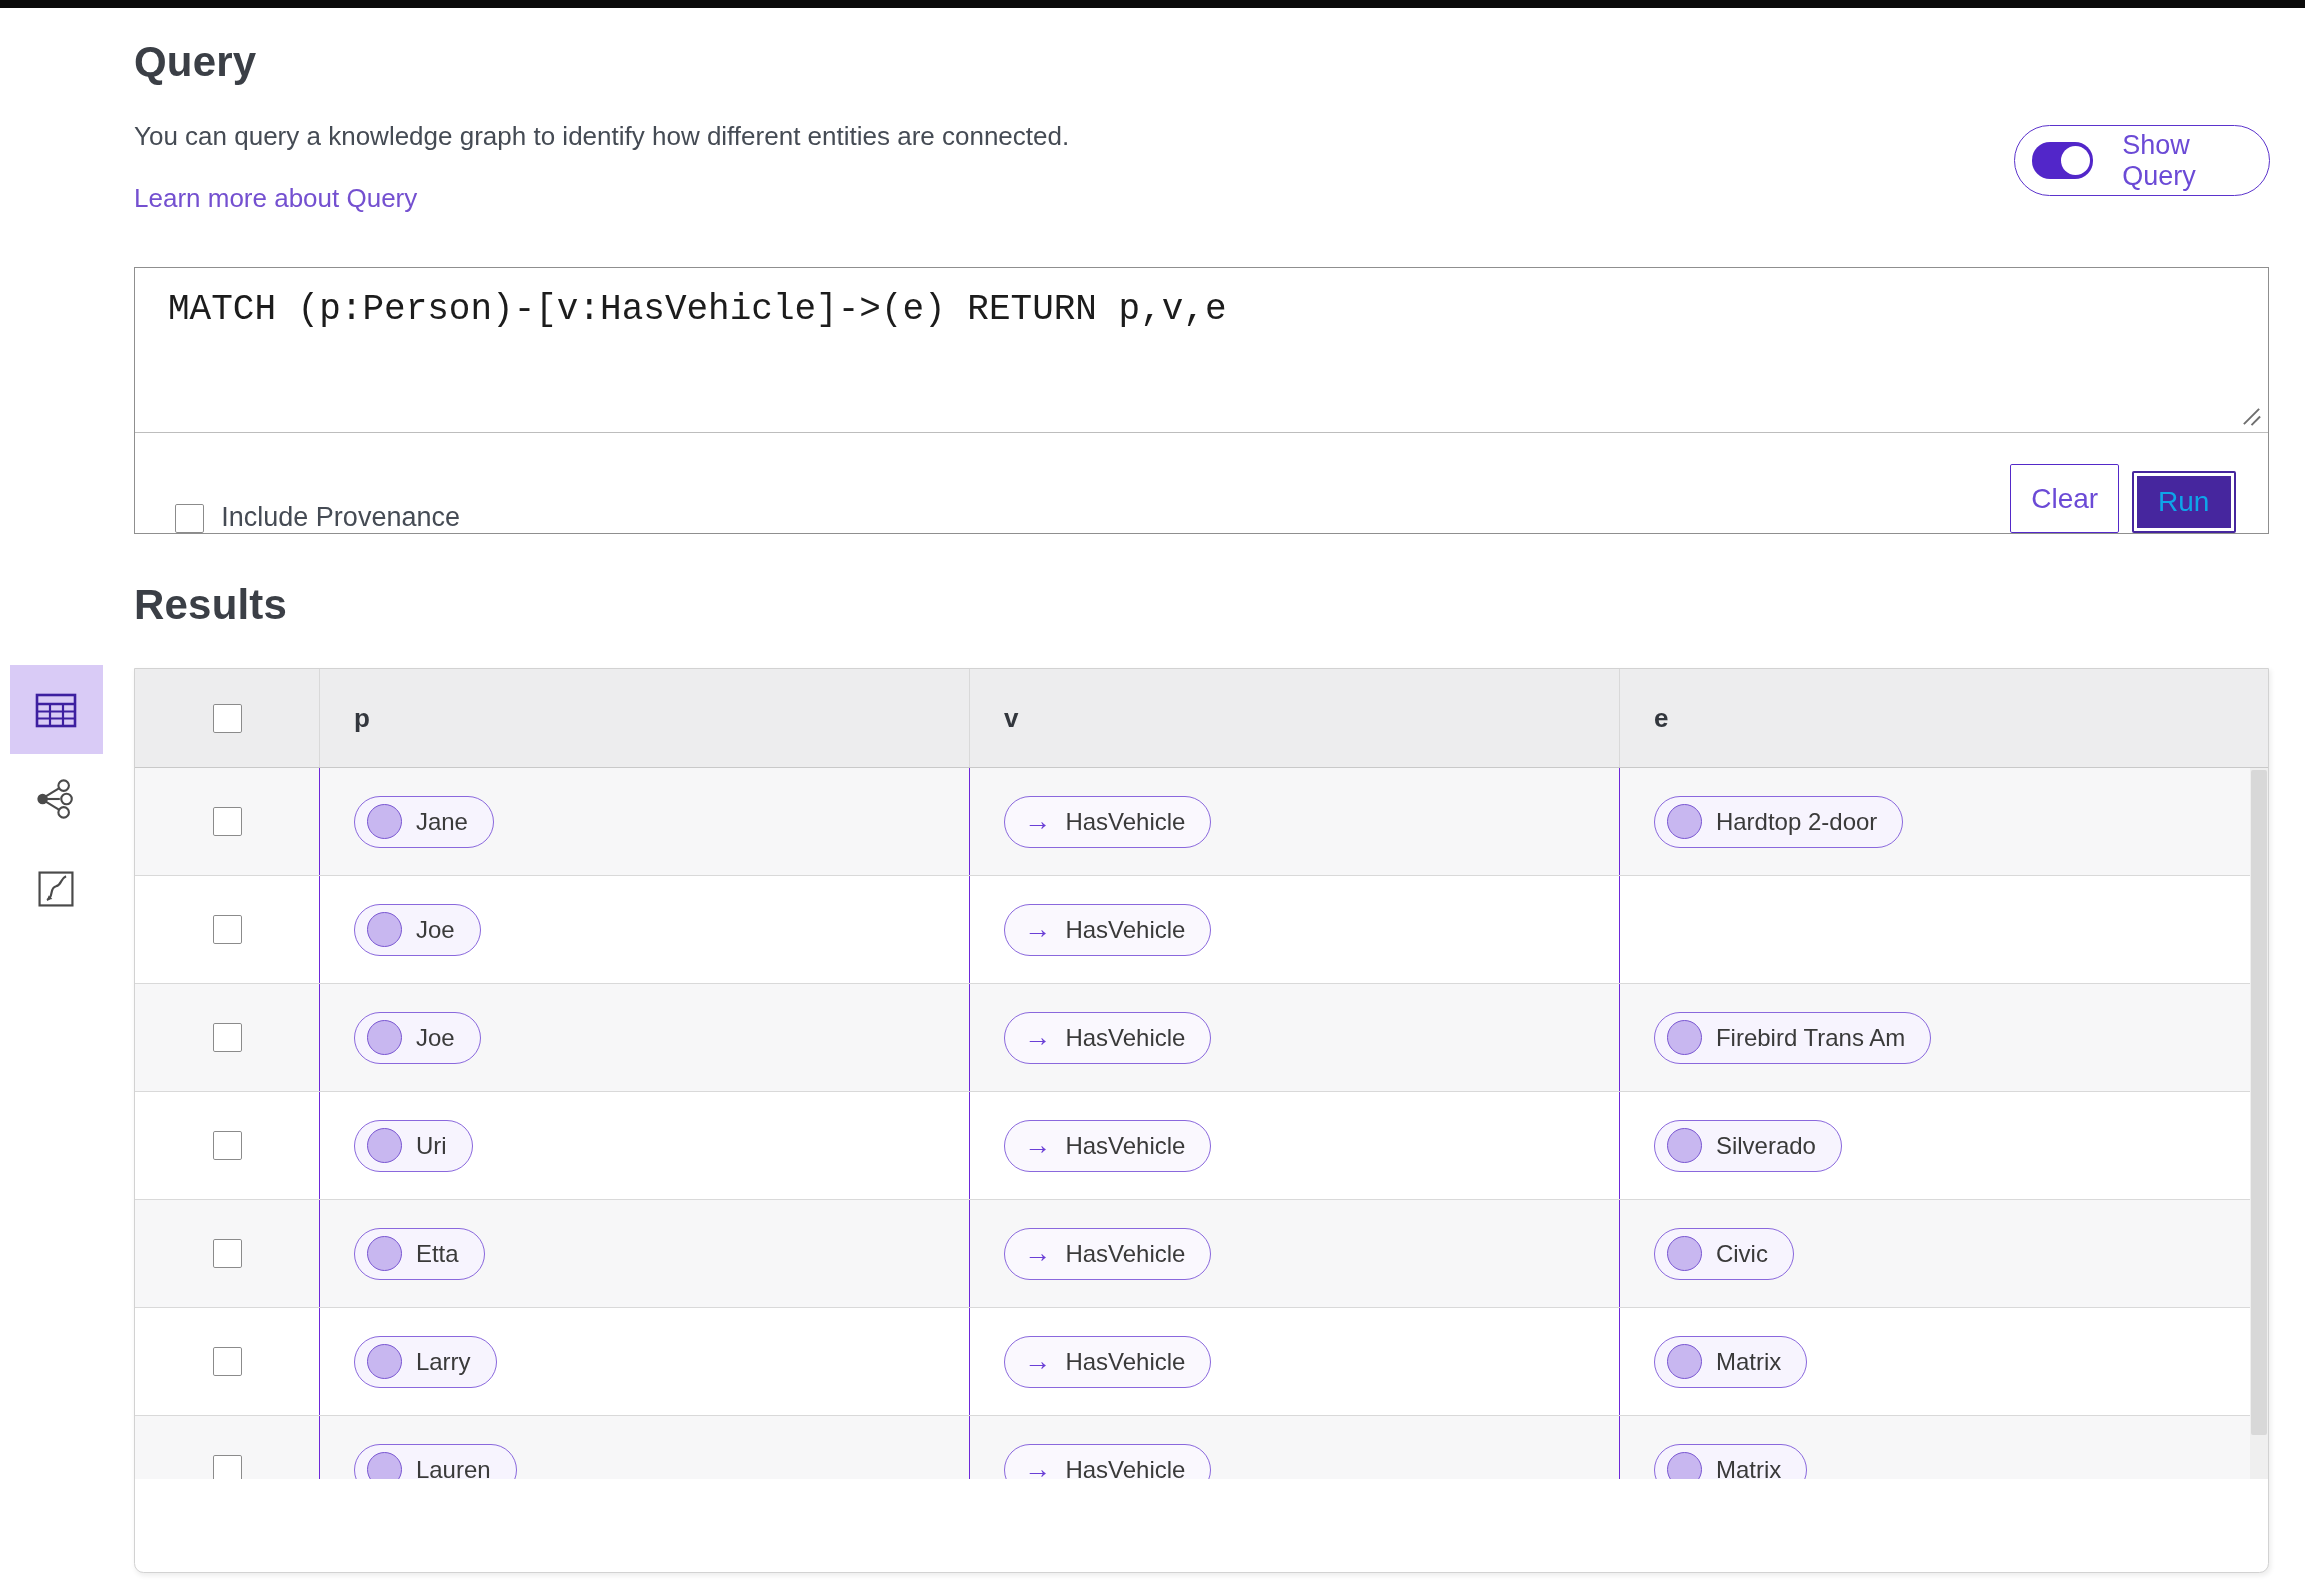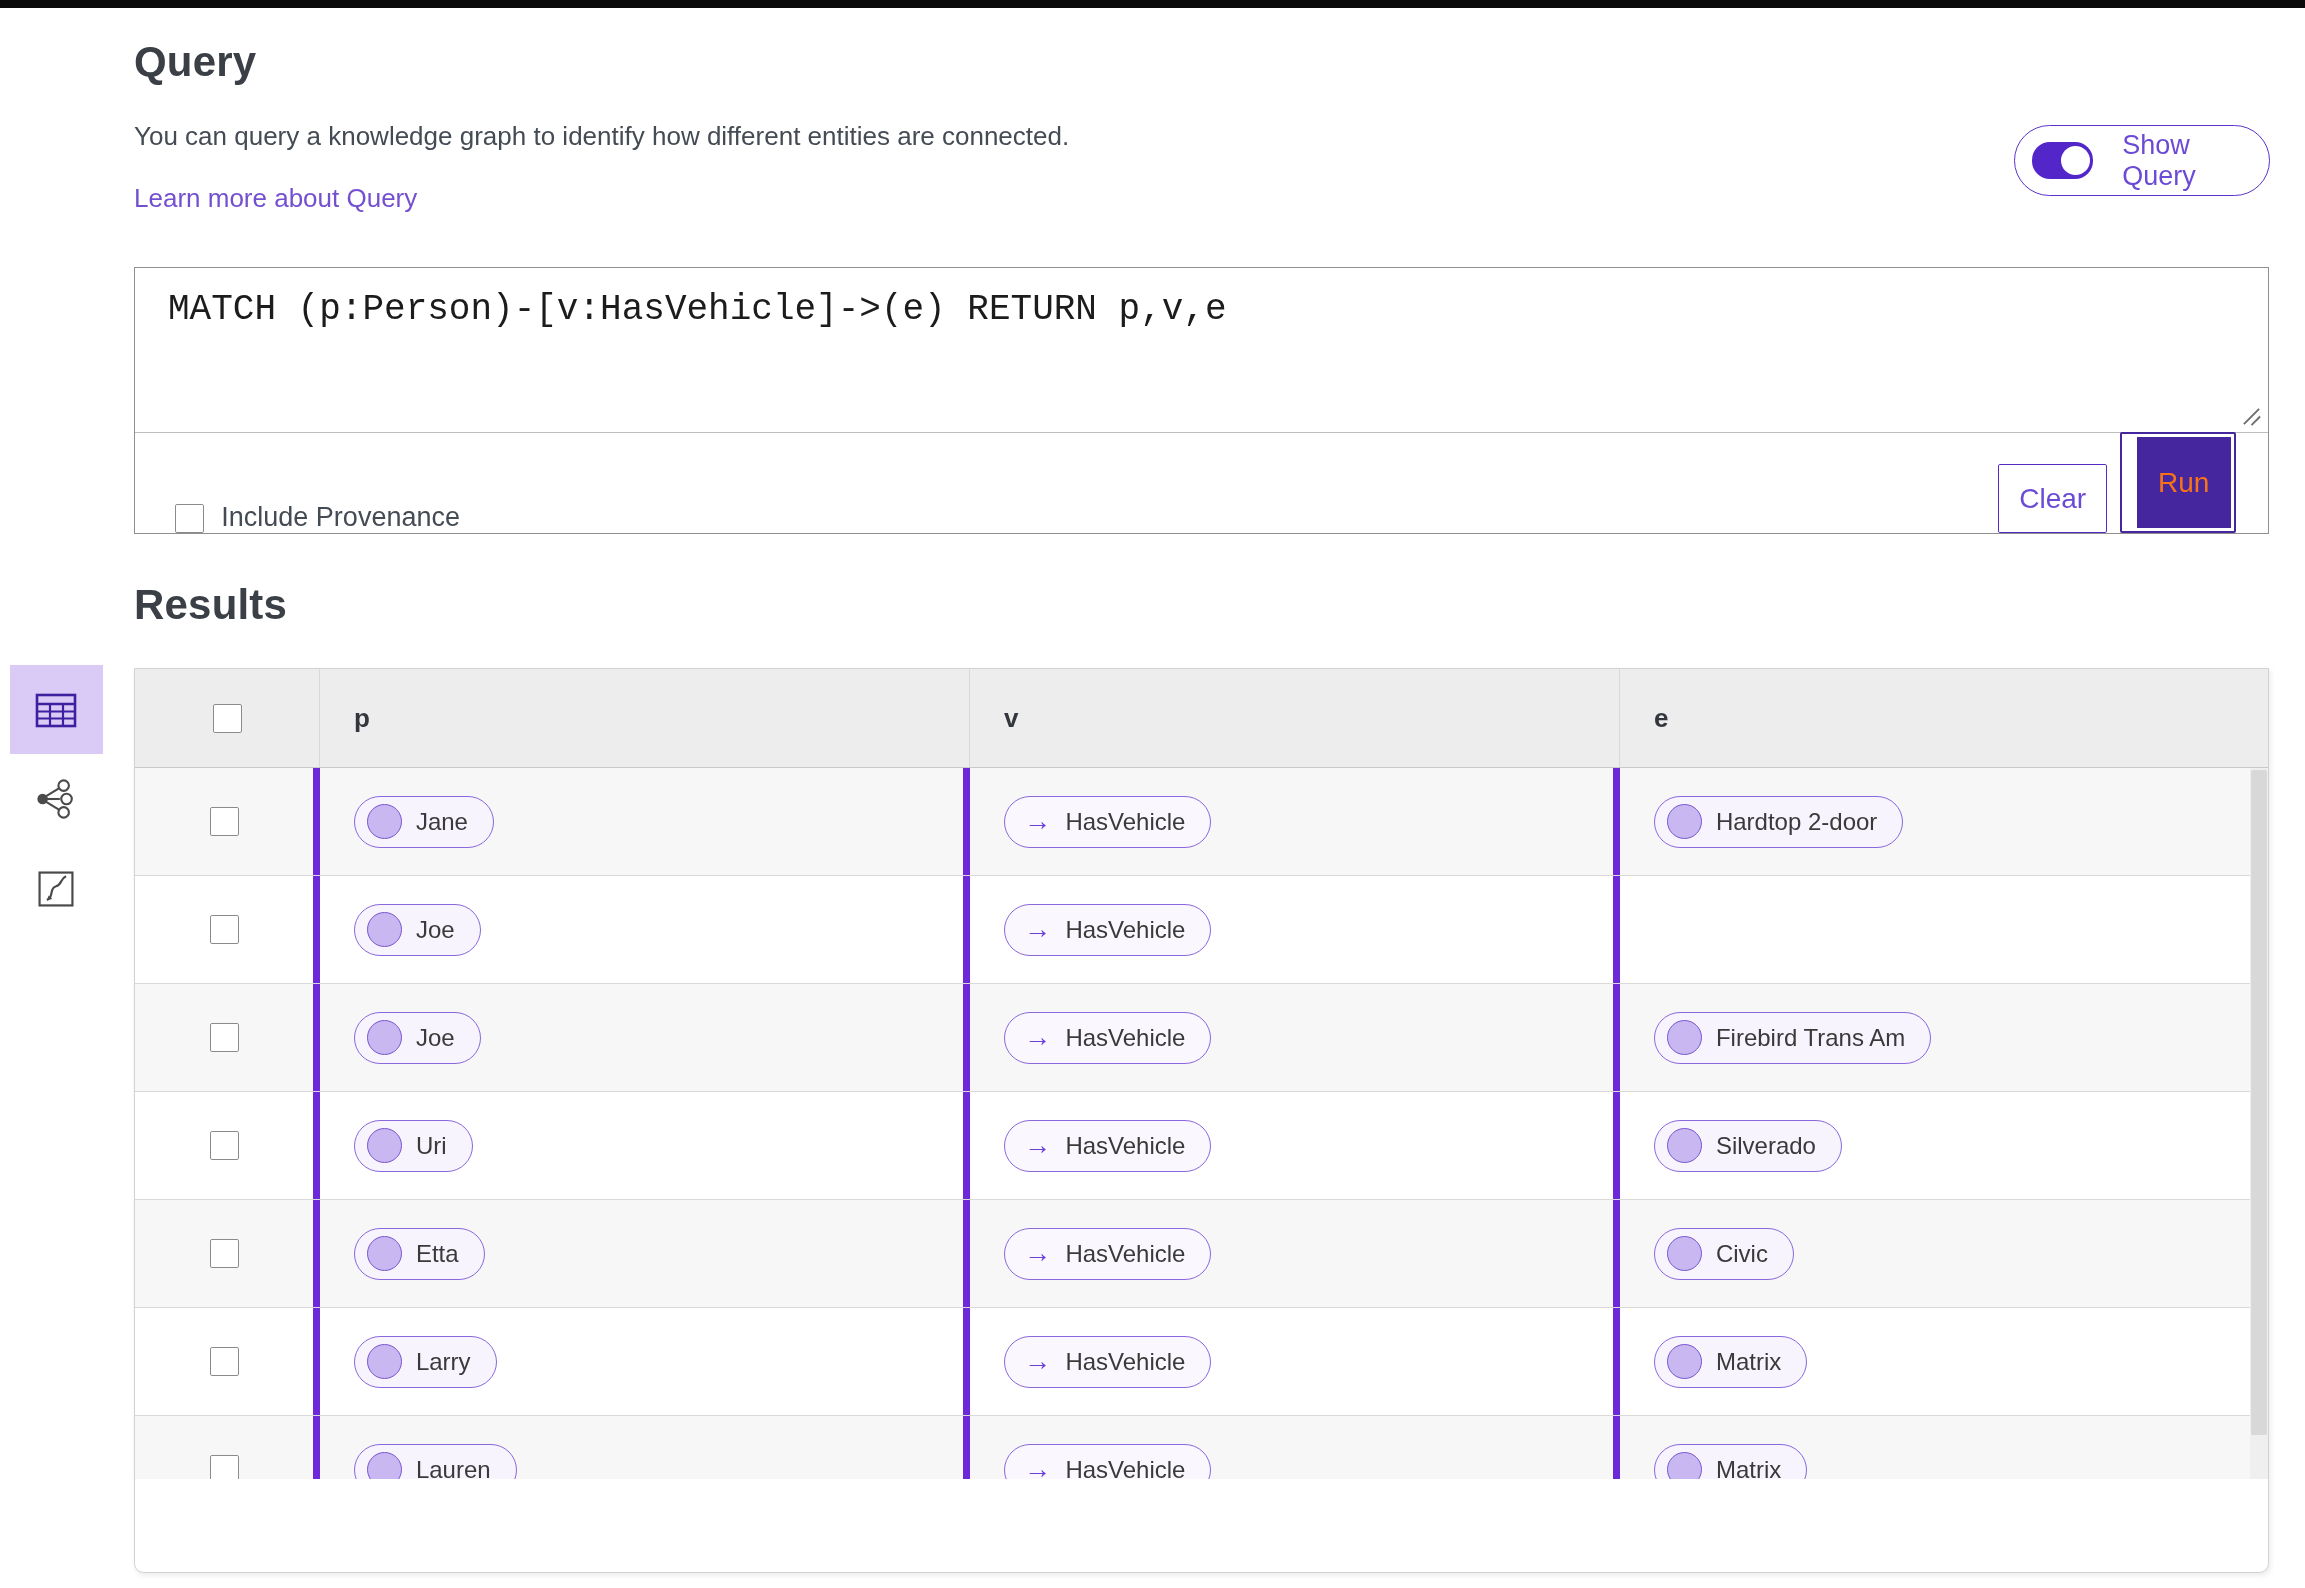--- a/index.html
+++ b/index.html
@@ -28,22 +28,22 @@
     font-size:36px; color:#1c1c1c; padding:21px 33px; white-space:pre; }
   #resize-handle { position:absolute; right:5.8px; top:138px; width:21px; height:21px; }
   #query-toolbar { position:absolute; left:0; top:166px; width:100%; height:99px;
     display:flex; align-items:flex-end; padding:0 21px 0 40px; }
   .checkbox { width:29px; height:29px; background:#fff; border:1.9px solid #8b8b8b; border-radius:1.9px; }
   #include-prov-label { font-size:27px; color:#454b54; margin-left:17.3px; }
   .spacer { flex:1; }
   #clear-button { width:109px; height:69px; background:#fff; border:1.9px solid #5429c8; color:#6b4ad6;
     font-size:28px; font-family:"Liberation Sans",sans-serif; cursor:pointer; border-radius:1.9px; }
   #run-outer { margin-left:12.5px; margin-right:11.5px; border:2.9px solid #46269e; padding:2.9px; border-radius:1.9px; }
-  #run-button { width:94px; height:91px; background:#46269e; border:none; color:#f97316;
-    font-size:28px; font-family:"Liberation Sans",sans-serif; cursor:pointer;margin-left:12px; }
+  #run-button { width:94px; height:52px; background:#46269e; border:none; color:#0ea5e9;
+    font-size:28px; font-family:"Liberation Sans",sans-serif; cursor:pointer; }
 
   
   #results-title { left:134px; top:581px; }
 
   .side-tile { position:absolute; left:9.6px; top:665px; width:93px; height:89px; background:#d9cbf6;
     display:flex; align-items:center; justify-content:center; cursor:pointer; }
   .side-icon { position:absolute; left:9.6px; width:93px; height:58px; display:flex; align-items:center;
     justify-content:center; cursor:pointer; }
   #graph-view-btn { top:770px; }
   #chart-view-btn { top:860px; }
@@ -55,21 +55,21 @@
   .grid-row { display:grid; grid-template-columns:185px 650px 650px 648px; }
   #table-header { height:99px; background:#ededee; border-bottom:1.9px solid #c9c9c9; }
   #table-header .hcell { display:flex; align-items:center; padding-left:34px; font-size:26px;
     font-weight:bold; color:#33373d; border-right:1px solid #d9d9d9; }
   #table-header .hcell.cb { justify-content:center; padding-left:0; }
   #table-header .hcell.last { border-right:none; }
 
   #table-body { position:relative; height:711px; overflow:hidden; }
   .trow { height:108px; background:#fff; border-bottom:1px solid #d9d9d9; }
   .trow.alt { background:#f7f7f8; }
-  .cell { display:flex; align-items:center; padding-left:34px; border-right:7px solid #6d28d9; }
+  .cell { display:flex; align-items:center; padding-left:34px; border-right:1px solid #6d28d9; }
   .cell.cb-cell { justify-content:center; padding-left:0; }
   .cell.last { border-right:none; }
 
   .node-pill, .edge-pill { display:inline-flex; align-items:center; height:52px; background:#f7f4fe;
     border:1.9px solid #8a68dd; border-radius:27px; padding:0 25px 0 11.5px; gap:14.4px; cursor:pointer; }
   .edge-pill { padding-left:19px; background:#faf8fe; }
   .node-dot { width:35px; height:35px; border-radius:50%; background:#c8b7f0; border:1.9px solid #7a57d2; flex:0 0 auto; }
   .pill-label { font-size:24px; color:#3a3a3a; white-space:nowrap; }
   .edge-arrow { font-size:27px; color:#6a3fd6; line-height:1; }
 

